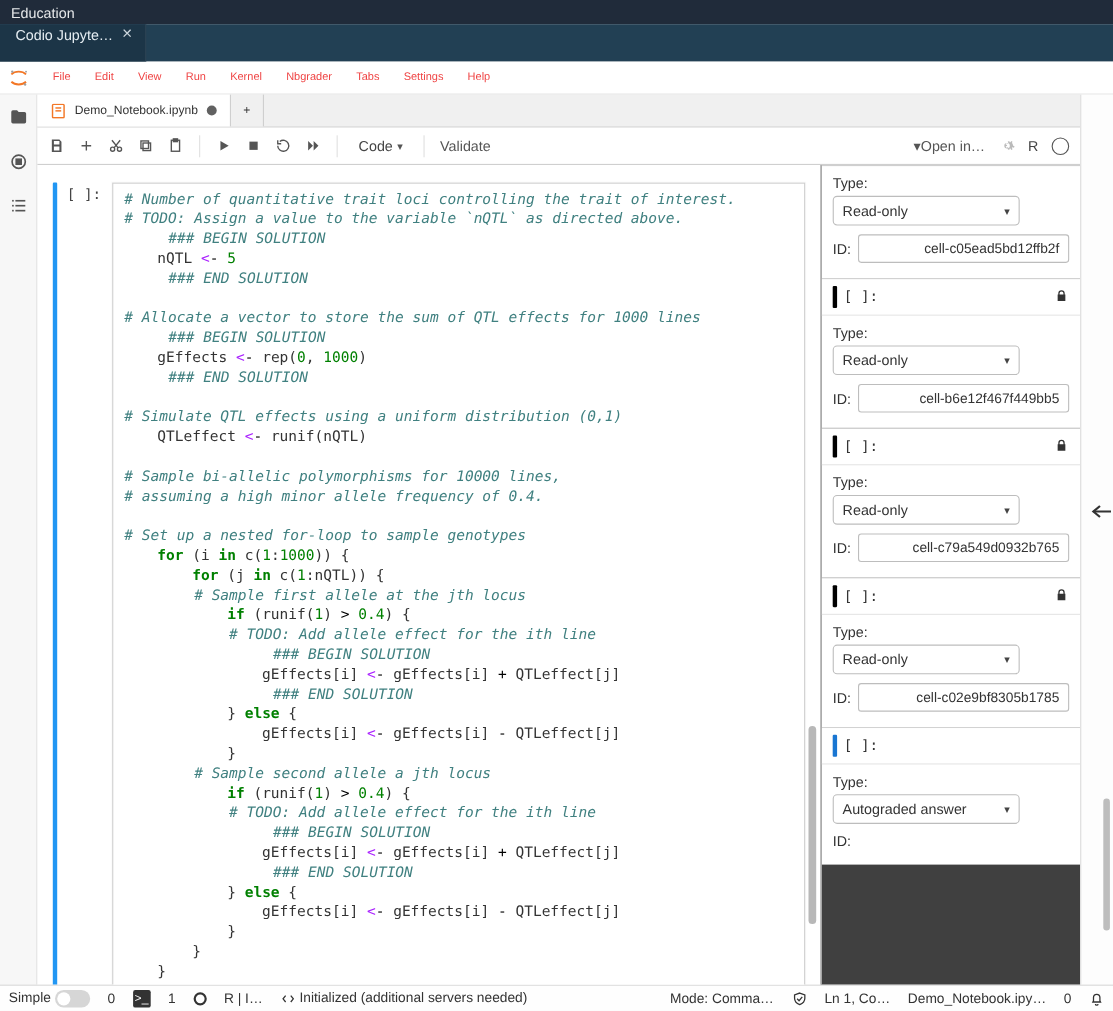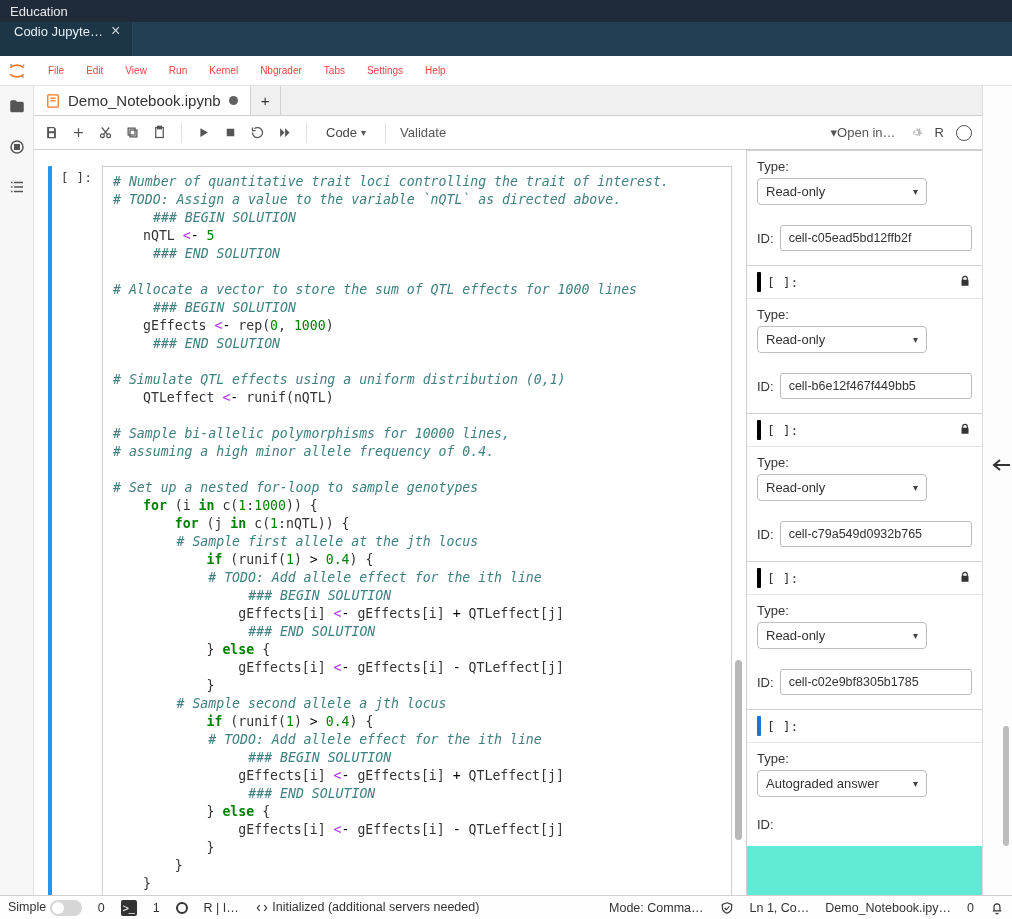--- a/index.html
+++ b/index.html
@@ -121,21 +121,21 @@
     display: flex;
     align-items: stretch;
   }
   .doctab {
     background: #fff;
     border-right: 1px solid #cfcfcf;
     display: flex;
     align-items: center;
     gap: 8px;
     padding: 0 12px;
-    font-size: 15px;
+    font-size: 11px;
     position: relative;
   }
   .doctab.add {
     width: 30px; justify-content: center; background: #f0f0f0; cursor: pointer;
   }
   .nb-icon { width: 14px; height: 14px; }
   .dirty-dot { width: 9px; height: 9px; background: #616161; border-radius: 50%; }
 
   
   .toolbar {
@@ -223,21 +223,21 @@
 
   .fake-scrollbar {
     position:absolute; right:4px; top:510px; width:7px; height:180px;
     background:#b8b8b8; border-radius:4px;
   }
 
   
   .props {
     width: 236px;
     border-left: 1px solid #cfcfcf;
-    background: #5eead4;
+    background: #404040;
     overflow: hidden;
     position: relative;
   }
   .prop-scroll { position:absolute; inset:0; overflow:hidden; }
   .prop-item {
     border-top: 1px solid #cfcfcf;
     padding: 0;
     background: #fff;
   }
   .prop-header {
@@ -262,21 +262,21 @@
     width: 170px;
     display:flex; align-items:center; justify-content:space-between;
     border: 1px solid var(--dropdown-border);
     border-radius: 4px;
     padding: 5px 8px;
     background: #fff;
     font-size:13px;
     cursor: pointer;
   }
   .dd .caret { font-size:10px; color:#444; }
-  .idrow { display:flex; align-items:center; gap:6px; margin-top:20px; }
+  .idrow { display:flex; align-items:center; gap:6px; margin-top:8px;text-align:right; }
   .idbox {
     flex:1; border:1px solid var(--dropdown-border); border-radius:3px;
     padding:5px 8px; font-size:12.5px; background:#fff; color:#333;
     white-space:nowrap; overflow:hidden; text-overflow:ellipsis;
   }
 
   
   .gripper {
     width: 30px;
     background: #fdfdfd;

